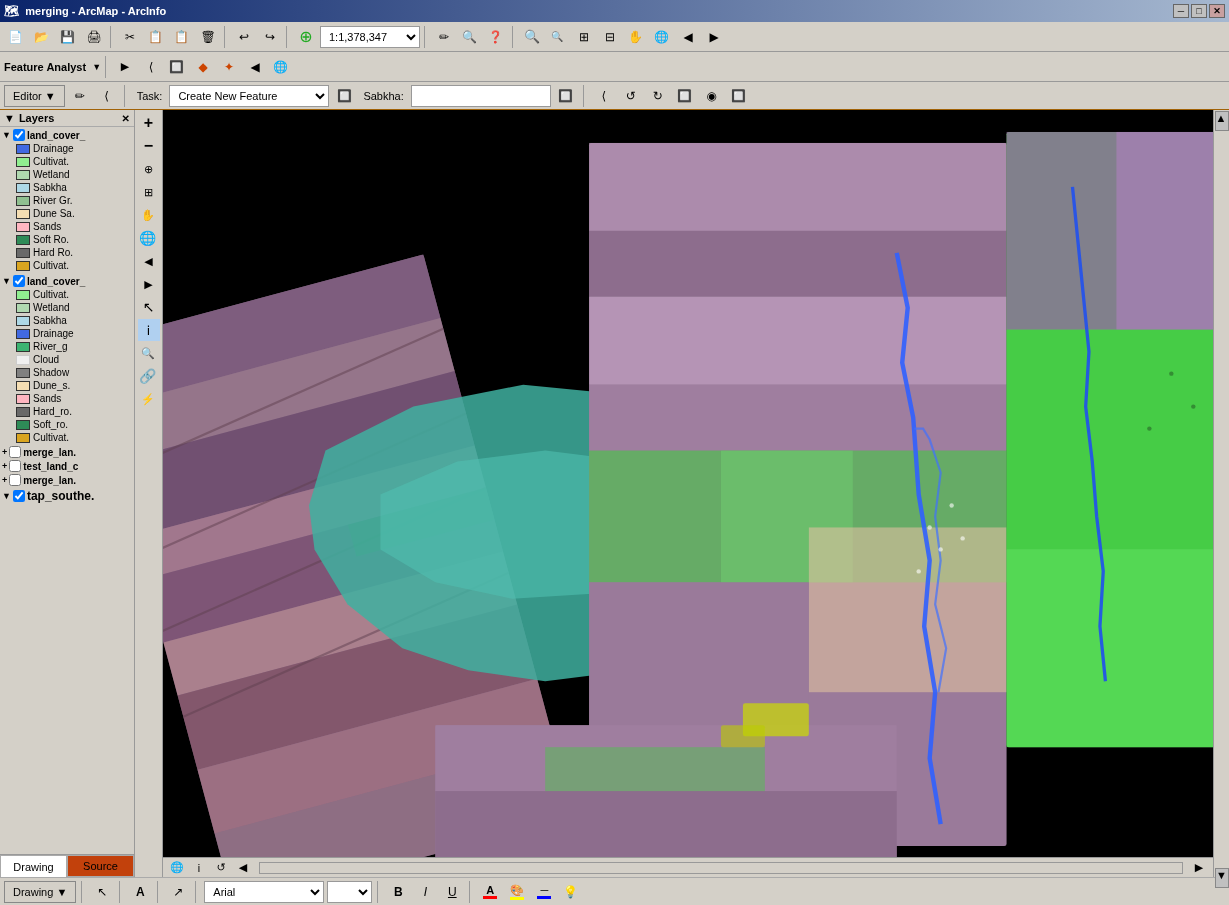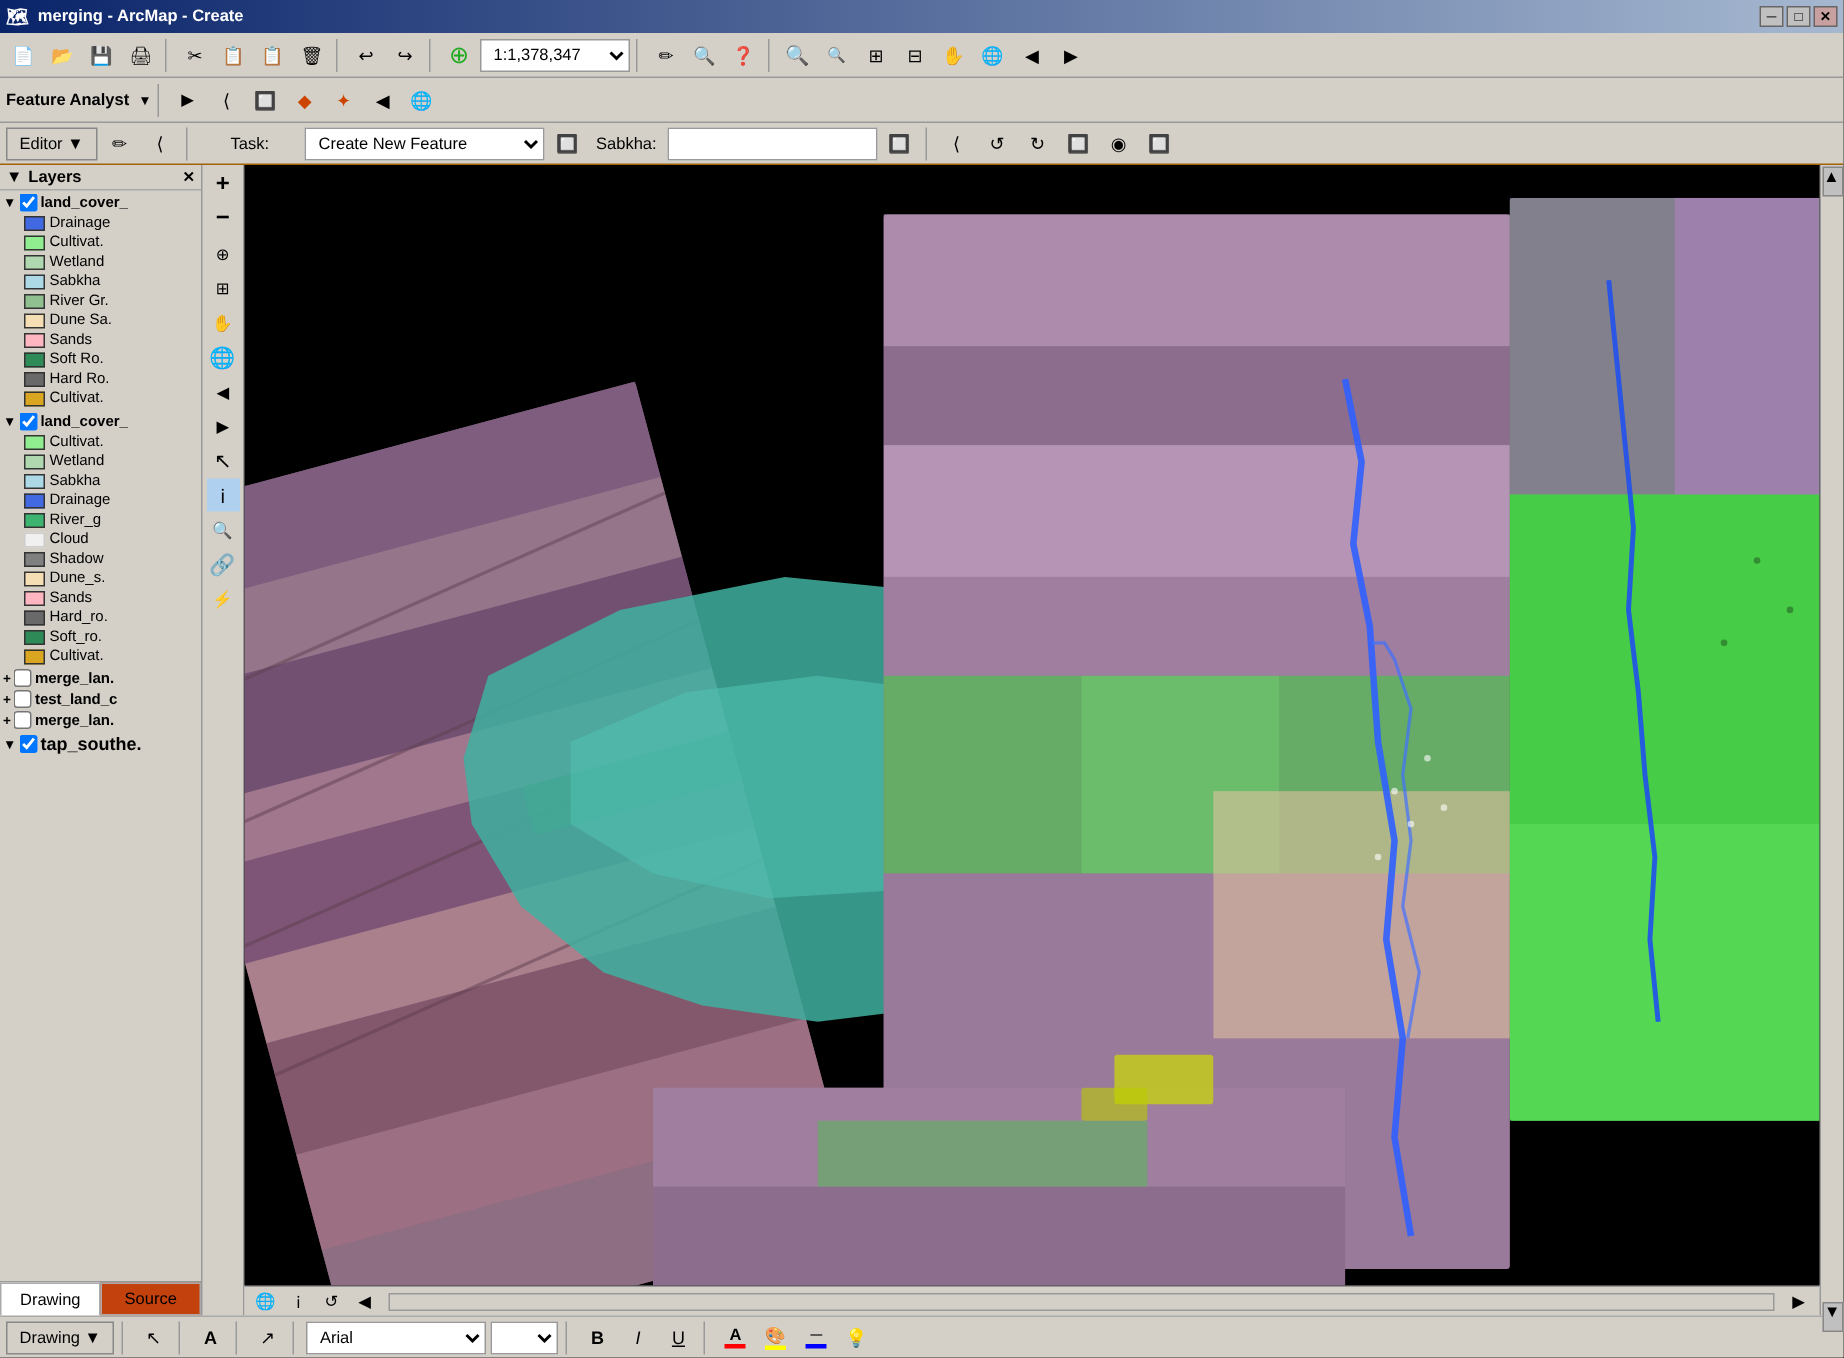--- a/index.html
+++ b/index.html
@@ -100,21 +100,21 @@
     }
     .editor-btn {
       height: 22px;
       padding: 0 8px;
       background: #d4d0c8;
       border: 1px solid #888;
       font-size: 11px;
       cursor: pointer;
       display: flex; align-items: center;
     }
-    .task-label { font-size: 11px; margin: 0 21px; }
+    .task-label { font-size: 11px; margin: 0 4px; }
     .task-select {
       height: 22px;
       border: 1px solid #999;
       background: white;
       padding: 0 4px;
       font-size: 11px;
       width: 160px;
     }
     .target-label { font-size: 11px; margin: 0 4px; }
     .target-input {
@@ -300,21 +300,21 @@
       gap: 2px;
     }
   </style>
 </head>
 <body>
 
 <div class="col-layout" style="height:905px; width:1229px;">
 
   <div class="title-bar">
     <span class="title-bar-icon">🗺</span>
-    <span>merging - ArcMap - Create</span>
+    <span>merging - ArcMap - ArcInfo</span>
     <div class="title-bar-controls">
       <div class="title-bar-btn">─</div>
       <div class="title-bar-btn">□</div>
       <div class="title-bar-btn" style="background:#c8a0a0;">✕</div>
     </div>
   </div>
 
 
   <div class="toolbar-row">
     <div class="toolbar-btn">📄</div>

